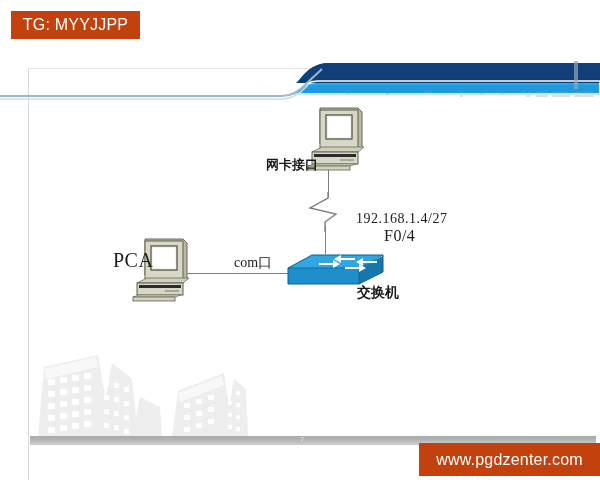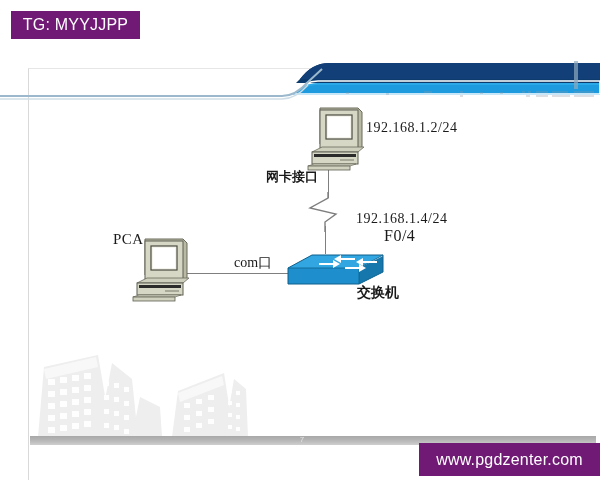--- a/index.html
+++ b/index.html
@@ -55,21 +55,21 @@
     text-align: center;
     font-size: 8px;
     color: #e2e2e2;
     font-family: "Liberation Sans", sans-serif;
     line-height: 10px;
   }
 
   
   .wm {
     position: absolute;
-    background: #701a75;
+    background: #c2410c;
     color: #ffffff;
     font-family: "Liberation Sans", sans-serif;
     display: flex;
     align-items: center;
     justify-content: center;
     letter-spacing: .2px;
   }
   .wm-top    { left: 11px; top: 11px; width: 129px; height: 28px; font-size: 16px; }
   .wm-bottom { left: 419px; top: 443px; width: 181px; height: 33px; font-size: 16px; }
 
@@ -88,24 +88,24 @@
   .zig { position: absolute; left: 306px; top: 192px; width: 44px; height: 40px; }
 
   
   .lbl {
     position: absolute;
     color: #1a1a1a;
     white-space: nowrap;
     font-family: "Liberation Serif", serif;
   }
   .lbl-ip-top { left: 366px; top: 120px; font-size: 14px; letter-spacing: .5px; }
-  .lbl-nic    { left: 266px; top: 156px; font-size: 13px; font-weight: bold; margin-top: 12px; }
+  .lbl-nic    { left: 266px; top: 156px; font-size: 13px; font-weight: bold; }
   .lbl-ip-sw  { left: 356px; top: 211px; font-size: 14px; letter-spacing: .5px; }
   .lbl-port   { left: 356px; top: 227px; font-size: 16px; letter-spacing: .5px; margin-left: 28px; }
-  .lbl-pca    { left: 113px; top: 231px; font-size: 15px; letter-spacing: .5px; }
+  .lbl-pca    { left: 113px; top: 249px; font-size: 20px; letter-spacing: .5px; }
   .lbl-com    { left: 190px; top: 254px; font-size: 14px; margin-left: 44px; }
   .lbl-console{ left: 235px; top: 288px; font-size: 13px; letter-spacing: .3px; }
   .lbl-switch {
     left: 357px; top: 284px; font-size: 14px; font-weight: bold;
     font-family: "Liberation Serif", serif;
     text-align: right;
   }
 </style>
 </head>
 <body>
@@ -289,23 +289,22 @@
 
       <g fill="#ffffff">
         <polygon points="32,15 46,15 46,12 53,16 46,20 46,17 32,17"></polygon>
         <polygon points="68,10 54,10 54,7 47,11 54,15 54,12 68,12"></polygon>
         <polygon points="58,19 72,19 72,16 79,20 72,24 72,21 58,21"></polygon>
         <polygon points="90,13 76,13 76,10 69,14 76,18 76,15 90,15"></polygon>
       </g>
     </svg>
   </div>
 
-  <div class="lbl lbl-ip-top">192.168.1.2/24</div>
   <div class="lbl lbl-nic">网卡接口</div>
-  <div class="lbl lbl-ip-sw">192.168.1.4/24</div>
+  <div class="lbl lbl-ip-sw">192.168.1.4/27</div>
   <div class="lbl lbl-port">F0/4</div>
   <div class="lbl lbl-pca">PCA</div>
   <div class="lbl lbl-com">com口</div>
   <div class="lbl lbl-switch">交换机</div>
 
   <div class="wm wm-top">TG: MYYJJPP</div>
   <div class="wm wm-bottom">www.pgdzenter.com</div>
 
 </div>
 

